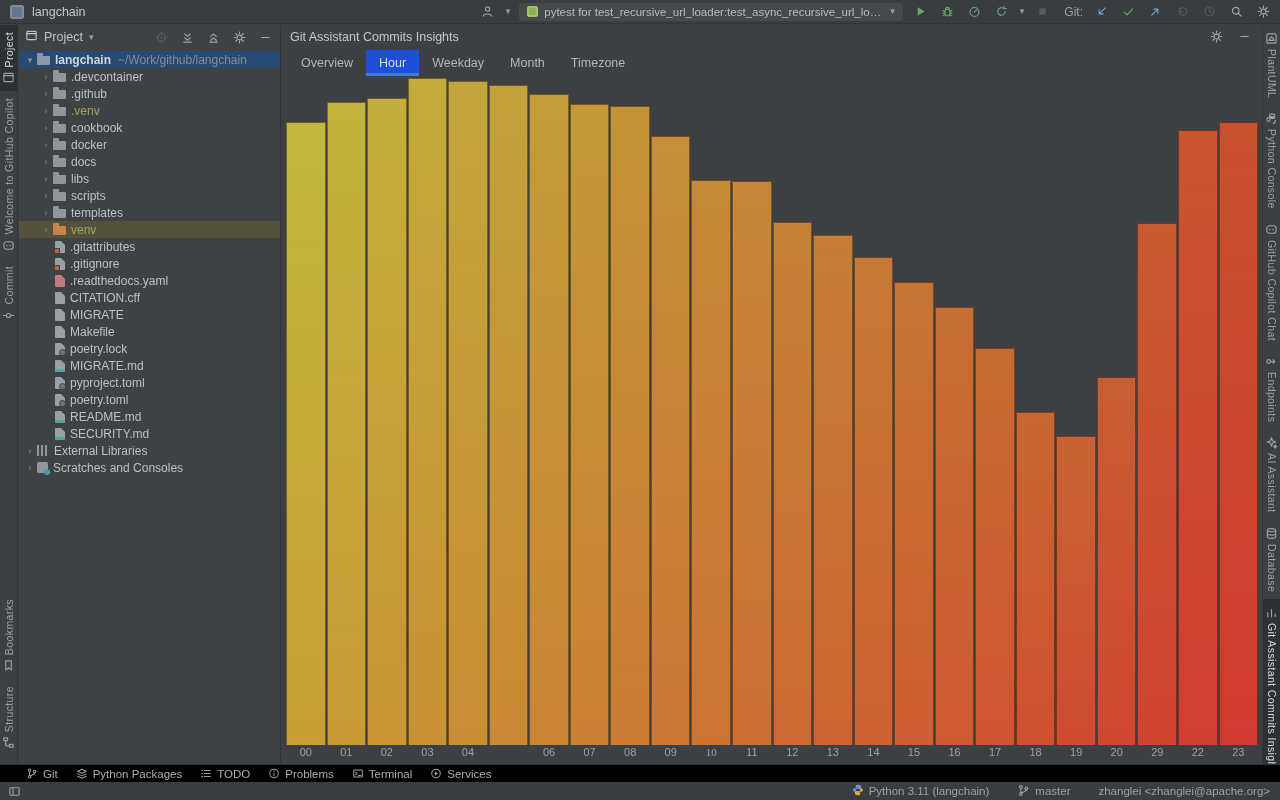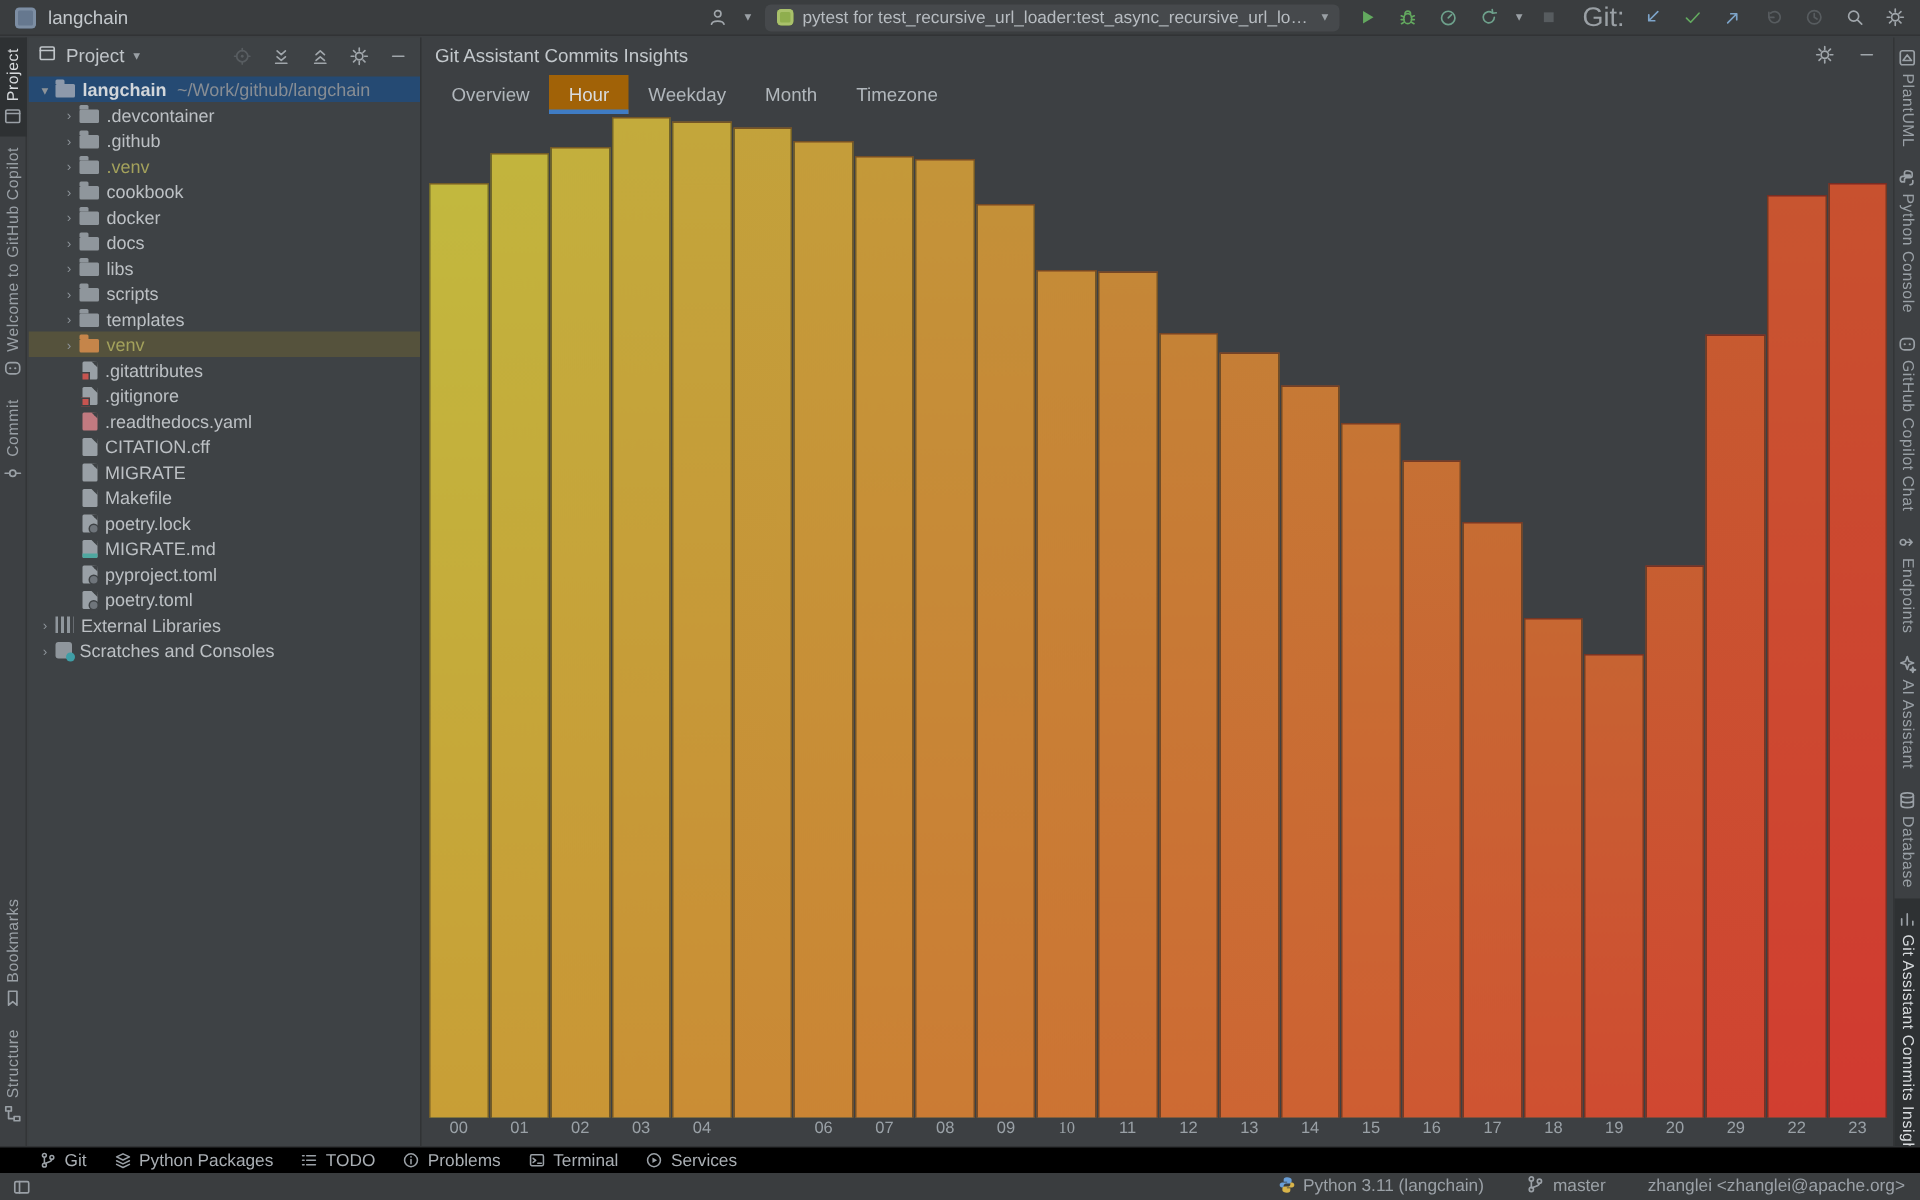--- a/index.html
+++ b/index.html
@@ -20,21 +20,21 @@
   .ic-teal  { color:#6ea18c; }
   .ic-blue  { color:#7da4c9; }
   .ic-dim   { color:#5f6468; opacity:.8; }
   .caret { font-size:9px; color:#9aa0a5; line-height:1; }
   .run-pill { height:18px; background:#46494c; border-radius:4px; display:flex; align-items:center;
     gap:6px; padding:0 8px; max-width:400px; }
   .run-pill .txt { font-size:11.5px; color:#b7bcc1; white-space:nowrap; overflow:hidden;
     text-overflow:ellipsis; max-width:340px; }
   .pytest-dot { width:11px; height:11px; border-radius:3px; background:#8fae4e;
     box-shadow:inset 0 0 0 2px #a9c16b; }
-  .git-label { font-size:18px; color:#9aa0a5; margin-left:4px; }
+  .git-label { font-size:12px; color:#9aa0a5; margin-left:4px; }
 
   
   .stripe { position:absolute; top:25px; bottom:36px; width:18px; background:#3d4043;
     display:flex; flex-direction:column; align-items:center; }
   .stripe.left  { left:0; border-right:1px solid #333537; }
   .stripe.right { right:0; border-left:1px solid #333537; }
   .stripe-item { width:18px; display:flex; flex-direction:column; align-items:center;
     gap:4px; padding:7px 0; cursor:default; }
   .stripe-item .sicon { width:13px; height:13px; color:#9aa0a6; display:flex;
     align-items:center; justify-content:center; }
@@ -91,21 +91,21 @@
 
   
   .chart-panel { position:absolute; left:282px; top:25px; right:19px; bottom:36px;
     background:#3d4043; }
   .cp-header { height:23px; display:flex; align-items:center; padding:0 8px; }
   .cp-title { font-size:12.5px; color:#c3c8cc; }
   .cp-tools { margin-left:auto; display:flex; gap:10px; }
   .tabs { height:26px; display:flex; align-items:stretch; padding-left:6px; margin-top:2px; }
   .tab { display:flex; align-items:center; padding:0 13px; font-size:12.5px; color:#b1b7bc;
     cursor:default; position:relative; }
-  .tab.active { background:#a16207; color:#d8dbde; box-shadow:inset 0 -3px 0 #3f7cc4; }
+  .tab.active { background:#1d4ed8; color:#d8dbde; box-shadow:inset 0 -3px 0 #3f7cc4; }
   .bars { position:absolute; left:4px; right:3px; bottom:19px; height:671px;
     display:flex; align-items:flex-end; gap:1px; }
   .bar { flex:1; border:1px solid rgba(32,30,22,.5); border-bottom:none; }
   .xlabels { position:absolute; left:4px; right:3px; bottom:1px; height:17px; display:flex; gap:1px; }
   .xlabel { flex:1; text-align:center; font-size:11px; color:#9aa1a7; }
 
   
   .bottom-toolbar { position:absolute; left:0; right:0; bottom:18px; height:18px;
     background:#000000; border-top:1px solid #313335; display:flex; align-items:center; }
   .bt-item { display:flex; align-items:center; gap:5px; margin-right:18px; font-size:11.5px;
@@ -468,20 +468,28 @@
         <span class="fic md"></span>
         <span class="lbl">MIGRATE.md</span>
       </div>
       <div class="row lvl2">
         <span class="fic cfg"></span>
         <span class="lbl">pyproject.toml</span>
       </div>
       <div class="row lvl2">
         <span class="fic cfg"></span>
         <span class="lbl">poetry.toml</span>
+      </div>
+      <div class="row lvl2">
+        <span class="fic md"></span>
+        <span class="lbl">README.md</span>
+      </div>
+      <div class="row lvl2">
+        <span class="fic md"></span>
+        <span class="lbl">SECURITY.md</span>
       </div>
       <div class="row lvl0">
         <span class="chev">›</span>
         <span class="libic"></span>
         <span class="lbl">External Libraries</span>
       </div>
       <div class="row lvl0">
         <span class="chev">›</span>
         <span class="scratchic"></span>
         <span class="lbl">Scratches and Consoles</span>

